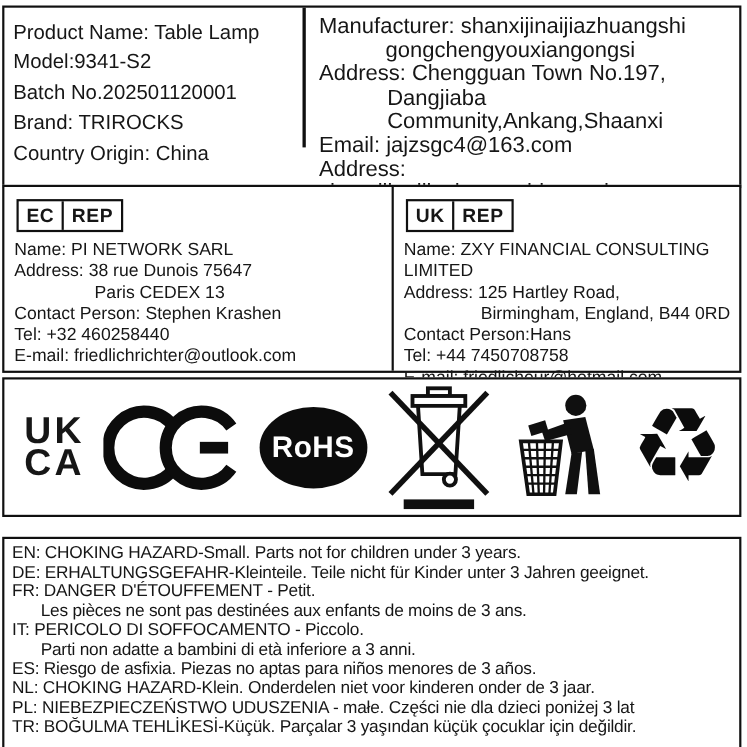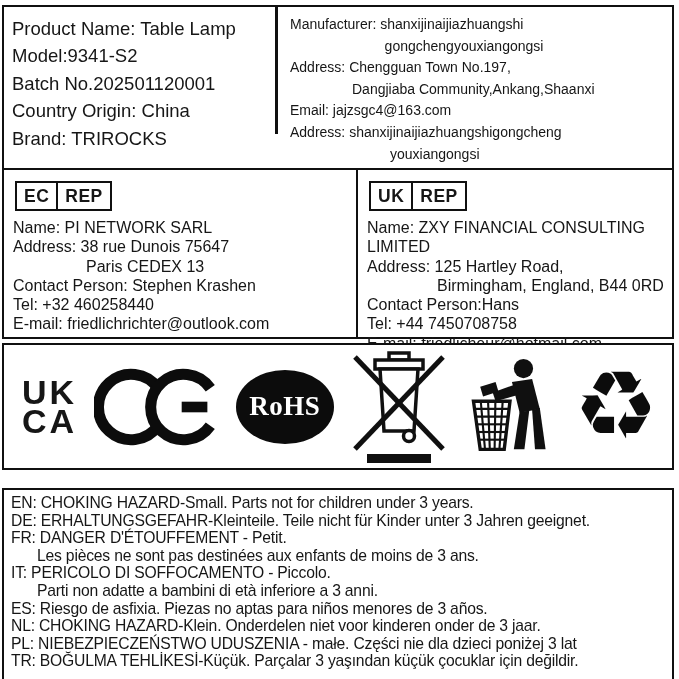--- a/index.html
+++ b/index.html
@@ -11,58 +11,58 @@
     position:absolute;left:2px;width:672px;box-sizing:border-box;
     border:2.5px solid #101010;background:#fff;
   }
   #row1{top:5px;height:166px;display:flex;}
   #row2{top:167.5px;height:171px;display:flex;}
   #row3{top:343px;height:127px;display:flex;align-items:center;justify-content:space-between;padding:0 14px;}
   #row4{top:474px;height:201px;padding:4px 7px;margin-top:14px;}
 
   
   .prod-cell{width:272px;padding:8px 0 0 8px;font-size:18.5px;line-height:27.4px;}
-  .mfr-cell{flex:1;padding:7px 4px 0 6px;font-size:14px;line-height:21.6px;}
+  .mfr-cell{flex:1;padding:7px 4px 0 6px;font-size:20px;line-height:21.6px;}
   .v-divider1{position:absolute;left:271px;top:0;width:2.5px;height:127px;background:#101010;}
   .align-right{text-align:center;padding-right:30px;}
   .indent66{padding-left:62px;}
   .indent104{padding-left:100px;}
 
   
   .rep-cell-left{width:354px;border-right:2.5px solid #101010;padding:9px 0 0 9px;box-sizing:border-box;}
   .rep-cell-right{flex:1;padding:9px 0 0 9px;}
   .rep-line{font-size:16px;line-height:19.3px;}
   .rep-indent{padding-left:73px;}
   .rep-badge{display:inline-flex;border:2.5px solid #101010;margin:2px 0 7px 2px;}
   .rep-badge span{font-weight:700;font-size:17.5px;line-height:1;padding:5px 7px 4px 7px;letter-spacing:.5px;}
   .rep-badge span:first-child{border-right:2.5px solid #101010;}
 
   
   .ukca{font-weight:700;font-size:34px;line-height:.84;letter-spacing:3px;text-align:center;padding-left:4px;}
-  .rohs{width:98px;height:74px;border-radius:50%;background:#0c0c0c;display:flex;align-items:center;justify-content:center;font-family:Liberation Serif, serif;}
+  .rohs{width:98px;height:74px;border-radius:50%;background:#0c0c0c;display:flex;align-items:center;justify-content:center;}
   .rohs span{color:#fff;font-weight:700;font-size:27px;letter-spacing:.5px;}
   .recycle{font-family:"DejaVu Sans",sans-serif;font-size:94px;line-height:.92;color:#0c0c0c;display:block;}
   .mark{display:flex;align-items:center;justify-content:center;}
 
   
   .warn-line{font-size:15.7px;line-height:17.6px;white-space:nowrap;letter-spacing:-0.2px;}
   .warn-indent{padding-left:26px;}
 </style>
 </head>
 <body>
 
 <div class="label">
 
   <div class="box" id="row1">
     <div class="prod-cell">
       <div>Product Name: Table Lamp</div>
       <div>Model:9341-S2</div>
       <div>Batch No.202501120001</div>
+      <div>Brand: TRIROCKS</div>
       <div>Country Origin: China</div>
-      <div>Brand: TRIROCKS</div>
     </div>
     <div class="v-divider1"></div>
     <div class="mfr-cell">
       <div>Manufacturer: shanxijinaijiazhuangshi</div>
       <div class="align-right">gongchengyouxiangongsi</div>
       <div>Address: Chengguan Town No.197,</div>
       <div class="indent66">Dangjiaba Community,Ankang,Shaanxi</div>
       <div>Email: jajzsgc4@163.com</div>
       <div>Address: shanxijinaijiazhuangshigongcheng</div>
       <div class="indent104">youxiangongsi</div>

